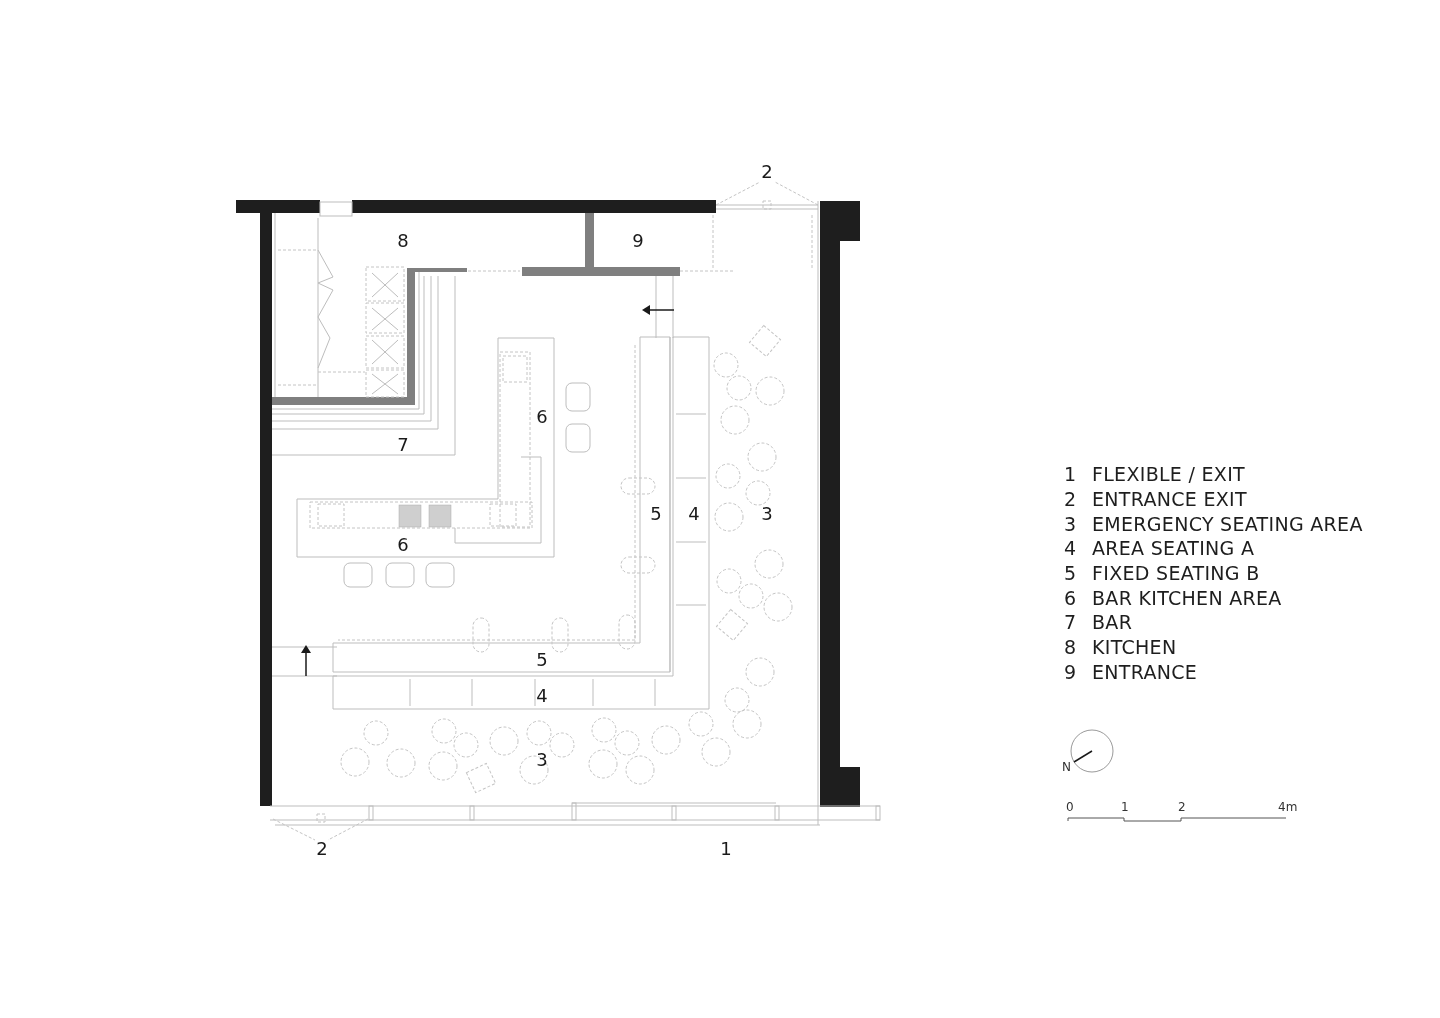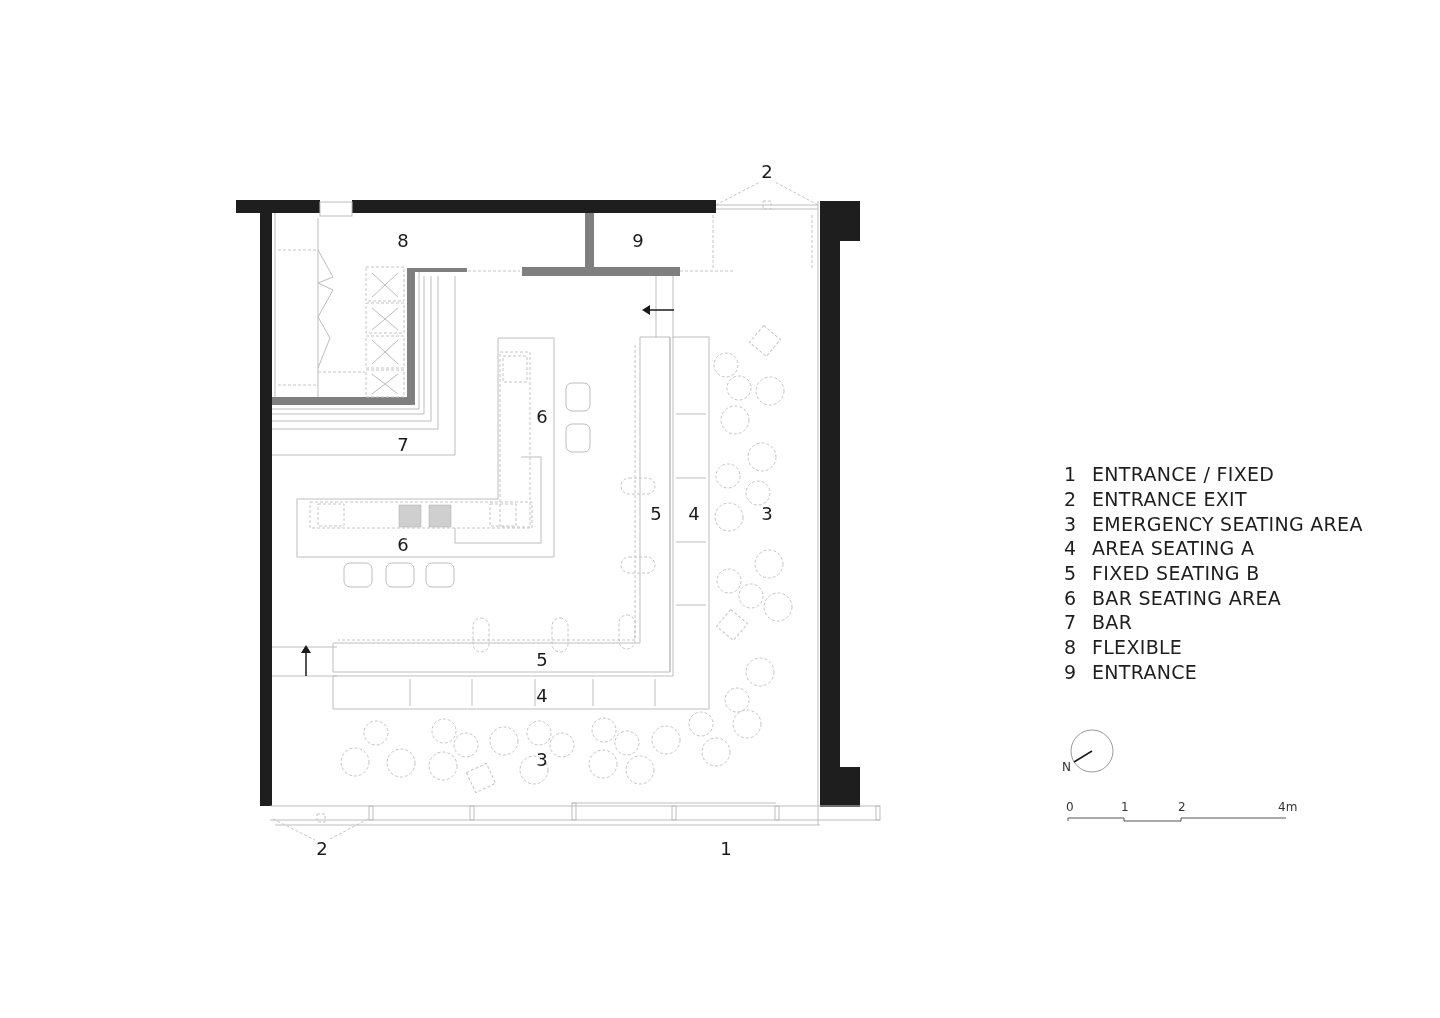--- a/index.html
+++ b/index.html
@@ -236,47 +236,47 @@
     <text class="scale-label" x="1066" y="811">0</text>
     <text class="scale-label" x="1121" y="811">1</text>
     <text class="scale-label" x="1178" y="811">2</text>
     <text class="scale-label" x="1278" y="811">4m</text>
   </g>
 </svg>
 
 <div class="legend">
   <div class="legend-item">
       <span class="legend-num">1</span>
-      <span>ENTRANCE / FIXED</span>
+      <span>FLEXIBLE / EXIT</span>
     </div>
   <div class="legend-item">
       <span class="legend-num">2</span>
       <span>ENTRANCE EXIT</span>
     </div>
   <div class="legend-item">
       <span class="legend-num">3</span>
       <span>EMERGENCY SEATING AREA</span>
     </div>
   <div class="legend-item">
       <span class="legend-num">4</span>
       <span>AREA SEATING A</span>
     </div>
   <div class="legend-item">
       <span class="legend-num">5</span>
       <span>FIXED SEATING B</span>
     </div>
   <div class="legend-item">
       <span class="legend-num">6</span>
-      <span>BAR SEATING AREA</span>
+      <span>BAR KITCHEN AREA</span>
     </div>
   <div class="legend-item">
       <span class="legend-num">7</span>
       <span>BAR</span>
     </div>
   <div class="legend-item">
       <span class="legend-num">8</span>
-      <span>FLEXIBLE</span>
+      <span>KITCHEN</span>
     </div>
   <div class="legend-item">
       <span class="legend-num">9</span>
       <span>ENTRANCE</span>
     </div>
 </div>
 
 </body></html>

